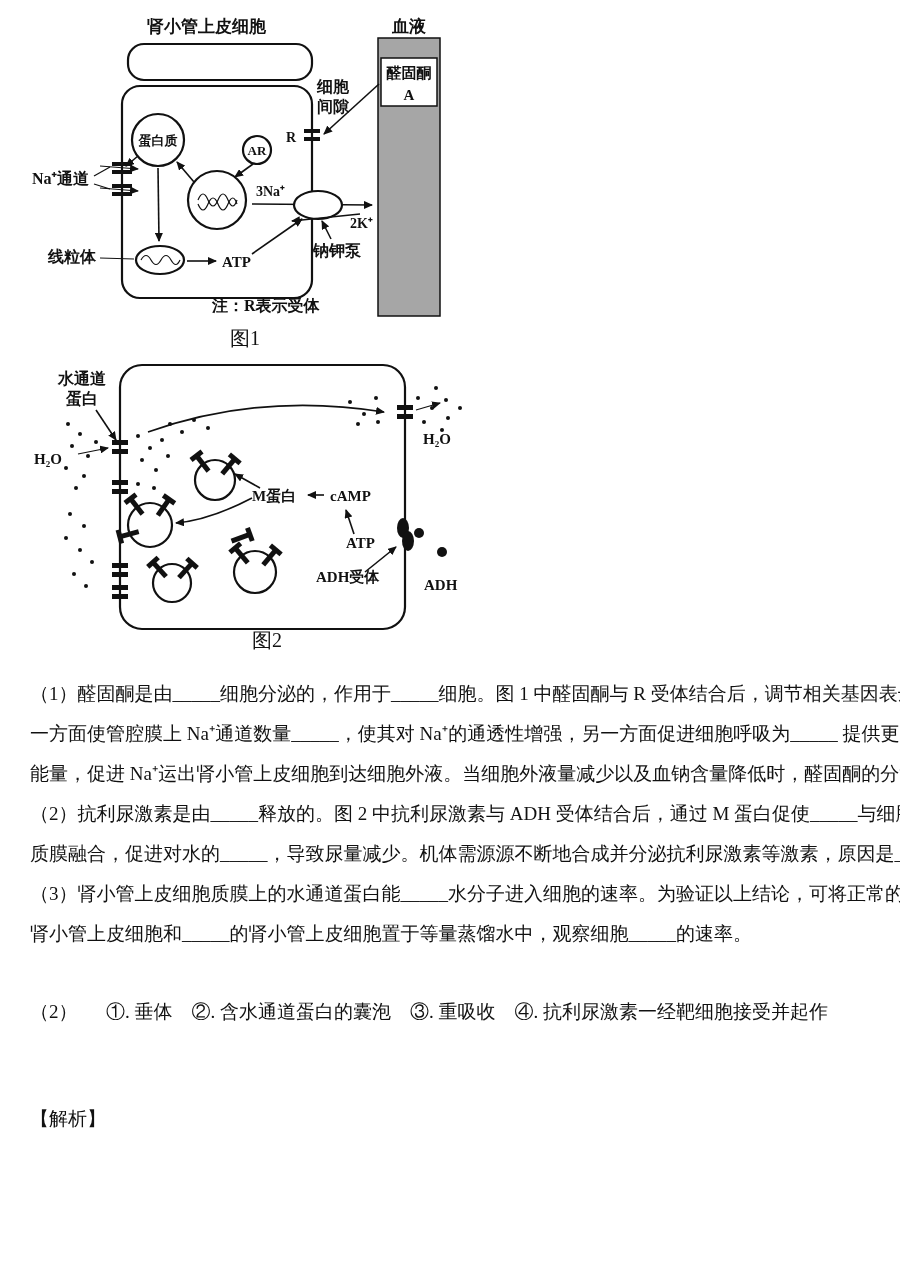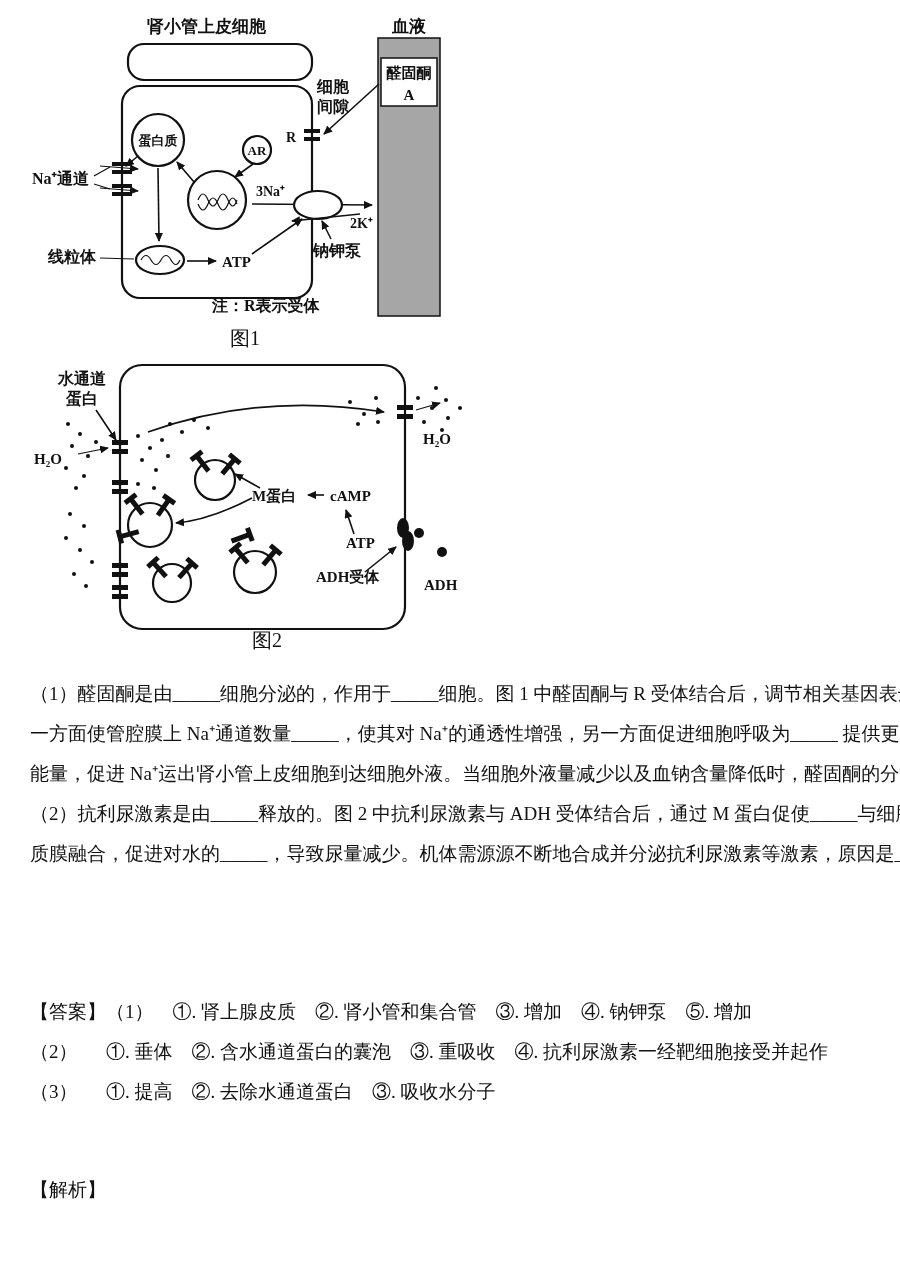--- a/index.html
+++ b/index.html
@@ -5,21 +5,21 @@
   * { margin:0; padding:0; box-sizing:border-box; }
   html,body { background:#ffffff; }
   body { width:900px; height:1286px; font-family:"Liberation Serif", serif; color:#111; }
   .page { position:relative; width:900px; height:1286px; background:#fff; overflow:hidden; }
   .fig { position:absolute; }
   #fig1 { left:20px; top:8px; }
   #fig2 { left:20px; top:358px; }
   .text-block { position:absolute; left:30px; width:848px; }
   #questions { top:674px; }
   #answers { top:992px; }
-  #analysis { position:absolute; left:30px; top:1170px; }
+  #analysis { position:absolute; left:30px; top:1099px; }
   .text-line { font-size:19px; line-height:40px; white-space:pre; color:#111; }
   svg text { font-family:"Liberation Serif", serif; fill:#111; }
   .t13{font-size:13px;font-weight:bold}
   .t14{font-size:14px;font-weight:bold}
   .t15{font-size:15px;font-weight:bold}
   .t16{font-size:16px;font-weight:bold}
   .t17{font-size:17px;font-weight:bold}
   .cap{font-size:20px}
   .ln{stroke:#111;stroke-width:1.6;fill:none}
   .mem{stroke:#111;stroke-width:2.2;fill:#fff}
@@ -230,23 +230,23 @@
 
     <text x="247" y="289" text-anchor="middle" class="cap">图2</text>
   </svg>
 
   <div class="text-block" id="questions">
       <div class="text-line">（1）醛固酮是由_____细胞分泌的，作用于_____细胞。图 1 中醛固酮与 R 受体结合后，调节相关基因表达，</div>
       <div class="text-line">一方面使管腔膜上 Na⁺通道数量_____，使其对 Na⁺的通透性增强，另一方面促进细胞呼吸为_____ 提供更多</div>
       <div class="text-line">能量，促进 Na⁺运出肾小管上皮细胞到达细胞外液。当细胞外液量减少以及血钠含量降低时，醛固酮的分泌</div>
       <div class="text-line">（2）抗利尿激素是由_____释放的。图 2 中抗利尿激素与 ADH 受体结合后，通过 M 蛋白促使_____与细胞</div>
       <div class="text-line">质膜融合，促进对水的_____，导致尿量减少。机体需源源不断地合成并分泌抗利尿激素等激素，原因是_____。</div>
+      <div class="text-line">（3）肾小管上皮细胞质膜上的水通道蛋白能_____水分子进入细胞的速率。为验证以上结论，可将正常的</div>
+      <div class="text-line">肾小管上皮细胞和_____的肾小管上皮细胞置于等量蒸馏水中，观察细胞_____的速率。</div>
     </div>
 
   <div class="text-block" id="answers">
-      <div class="text-line">【答案】（1）    ①. 肾上腺皮质    ②. 肾小管和集合管    ③. 增加    ④. 钠钾泵    ⑤. 增加</div>
       <div class="text-line">（2）      ①. 垂体    ②. 含水通道蛋白的囊泡    ③. 重吸收    ④. 抗利尿激素一经靶细胞接受并起作</div>
-      <div class="text-line">（3）      ①. 提高    ②. 去除水通道蛋白    ③. 吸收水分子</div>
     </div>
 
   <div class="text-line" id="analysis">【解析】</div>
 
 </div>
 
 </body></html>

